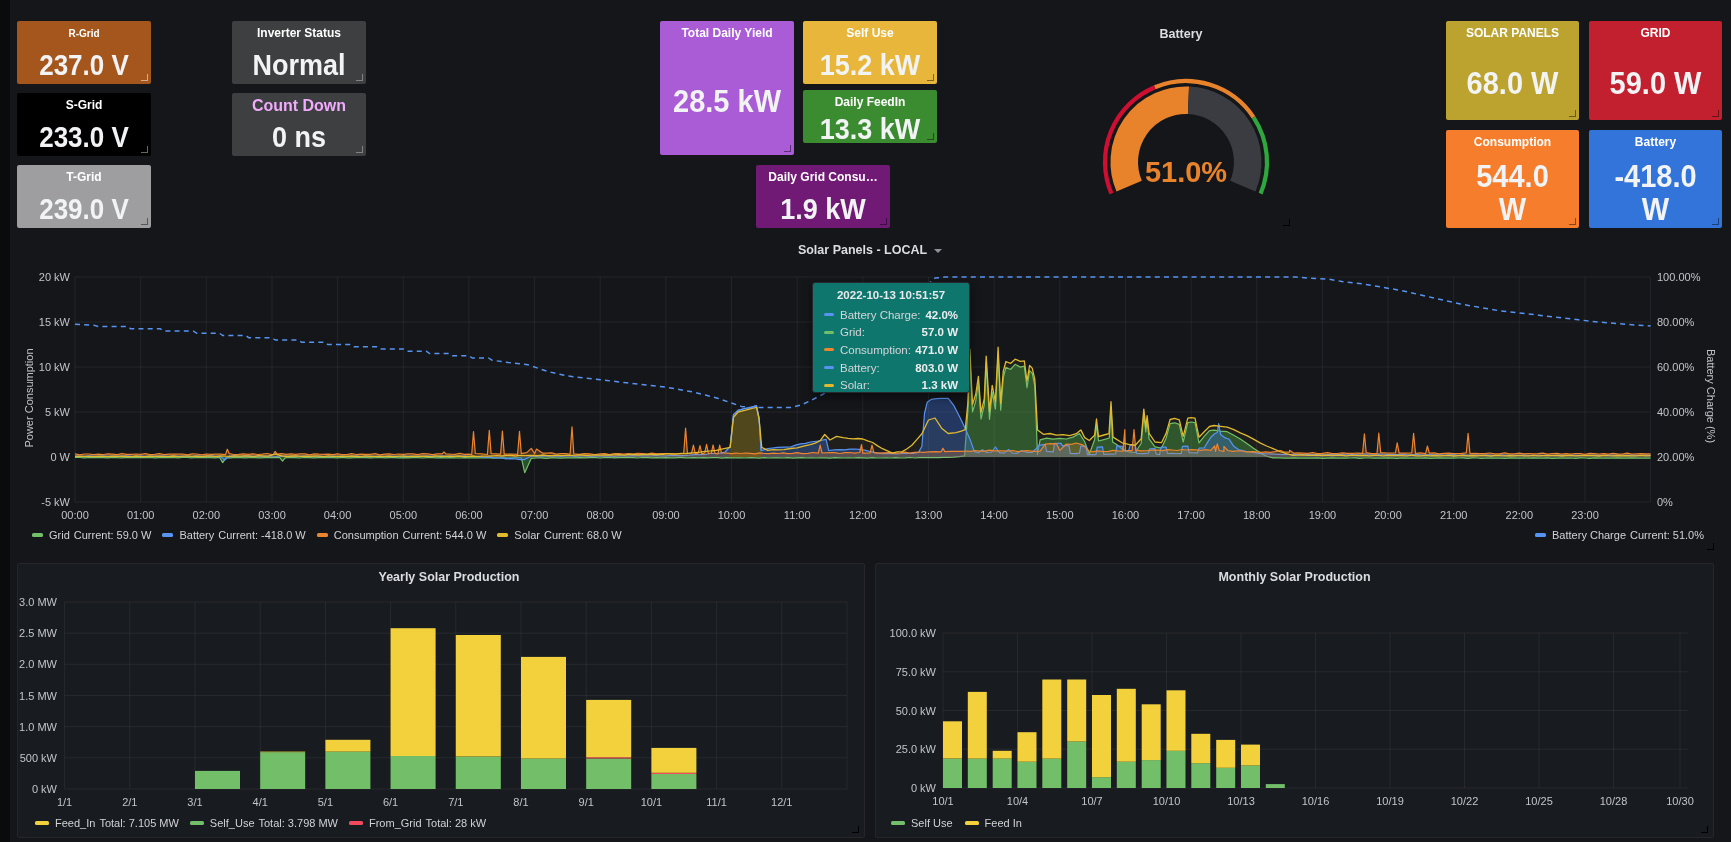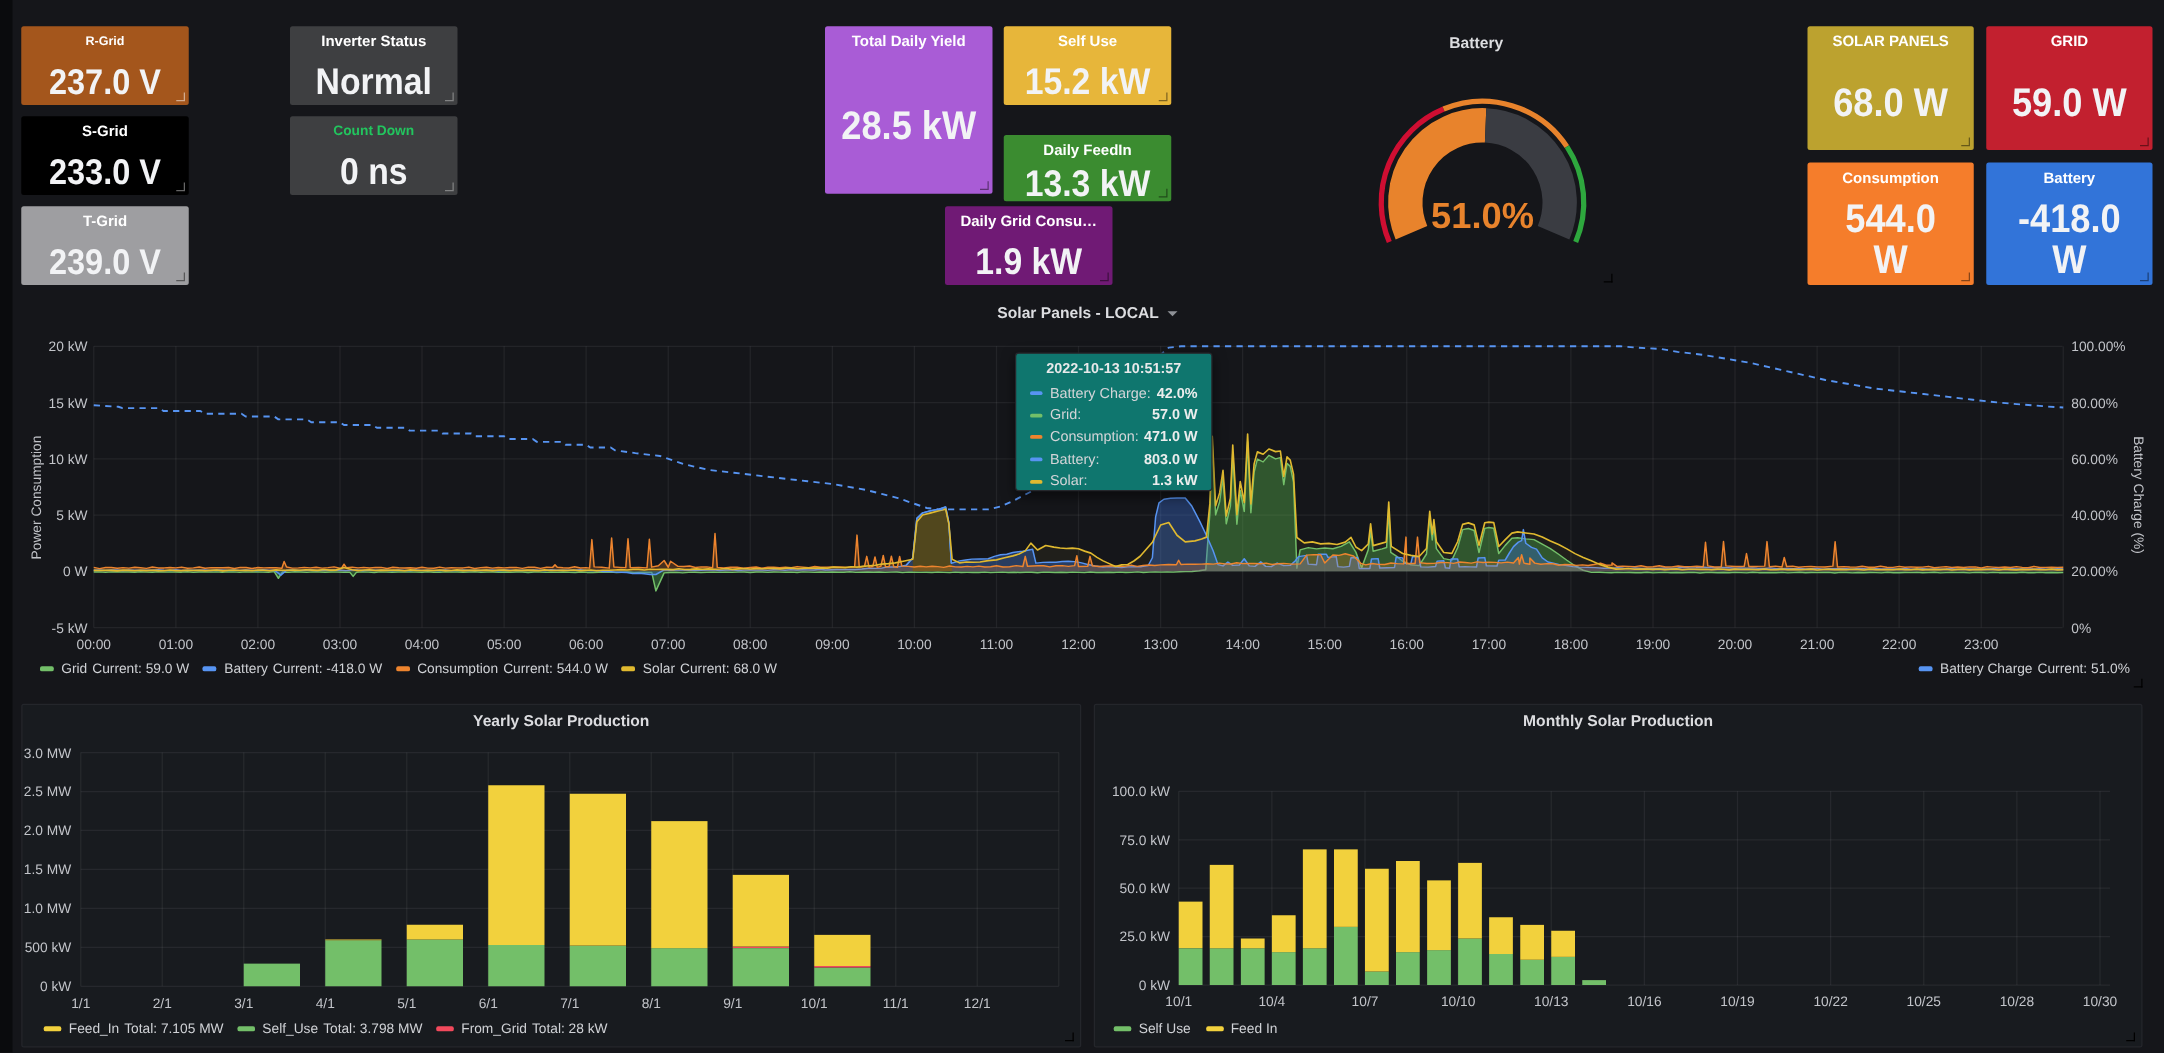--- a/index.html
+++ b/index.html
@@ -40,35 +40,35 @@
     <div class="t" style="color:#ffffff;font-size:12px">T-Grid</div>
     <div class="v" style="font-size:26px">239.0 V</div>
     <i class="grip" style="border-color:rgba(0,0,0,0.45)"></i>
   </div>
 <div class="stat" style="left:232px;top:21px;width:134px;height:63px;background:#3e3f41">
     <div class="t" style="color:#ffffff;font-size:12px">Inverter Status</div>
     <div class="v" style="font-size:27px">Normal</div>
     <i class="grip" style="border-color:rgba(255,255,255,0.35)"></i>
   </div>
 <div class="stat" style="left:232px;top:93px;width:134px;height:63px;background:#3e3f41">
-    <div class="t" style="color:#22c55e;font-size:11px">Count Down</div>
+    <div class="t" style="color:#f0abfc;font-size:16px">Count Down</div>
     <div class="v" style="font-size:27px">0 ns</div>
     <i class="grip" style="border-color:rgba(255,255,255,0.35)"></i>
   </div>
 <div class="stat" style="left:660px;top:21px;width:134px;height:134px;background:#a95cd6">
     <div class="t" style="color:#ffffff;font-size:12px">Total Daily Yield</div>
     <div class="v" style="font-size:29px">28.5 kW</div>
     <i class="grip" style="border-color:rgba(0,0,0,0.45)"></i>
   </div>
 <div class="stat" style="left:803px;top:21px;width:134px;height:63px;background:#e7b63a">
     <div class="t" style="color:#ffffff;font-size:12px">Self Use</div>
     <div class="v" style="font-size:27px">15.2 kW</div>
     <i class="grip" style="border-color:rgba(0,0,0,0.45)"></i>
   </div>
-<div class="stat" style="left:803px;top:108px;width:134px;height:53px;background:#3b8c30">
+<div class="stat" style="left:803px;top:90px;width:134px;height:53px;background:#3b8c30">
     <div class="t" style="color:#ffffff;font-size:12px">Daily FeedIn</div>
     <div class="v" style="font-size:27px">13.3 kW</div>
     <i class="grip" style="border-color:rgba(0,0,0,0.45)"></i>
   </div>
 <div class="stat" style="left:756px;top:165px;width:134px;height:63px;background:#701a75">
     <div class="t" style="color:#ffffff;font-size:12px">Daily Grid Consu…</div>
     <div class="v" style="font-size:27px">1.9 kW</div>
     <i class="grip" style="border-color:rgba(0,0,0,0.45)"></i>
   </div>
 <div class="stat" style="left:1446px;top:21px;width:133px;height:99px;background:#bca22f">

